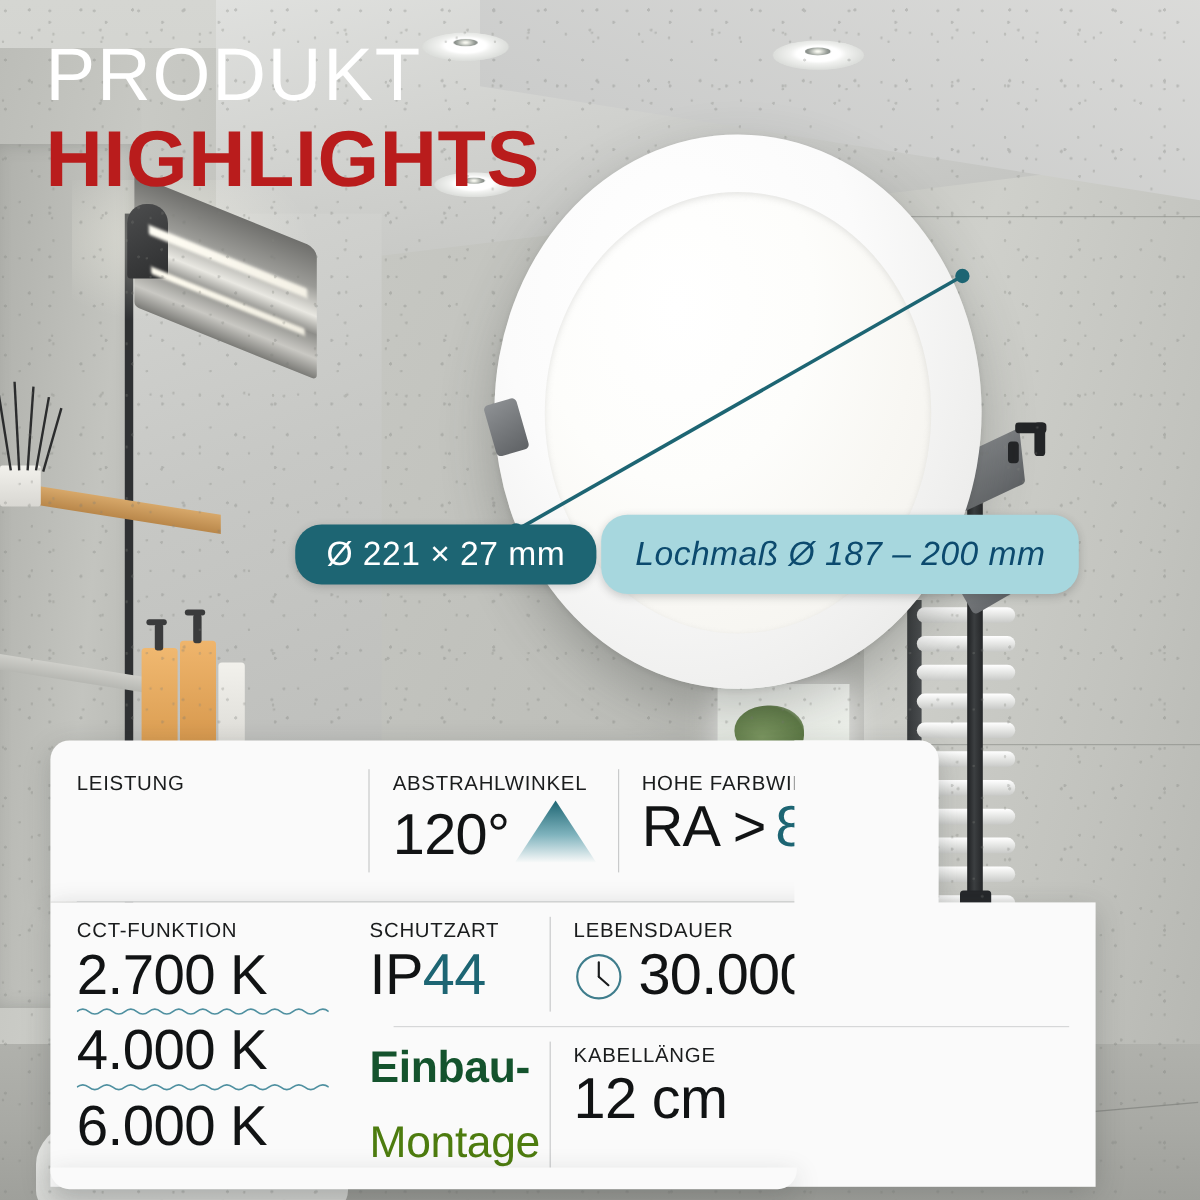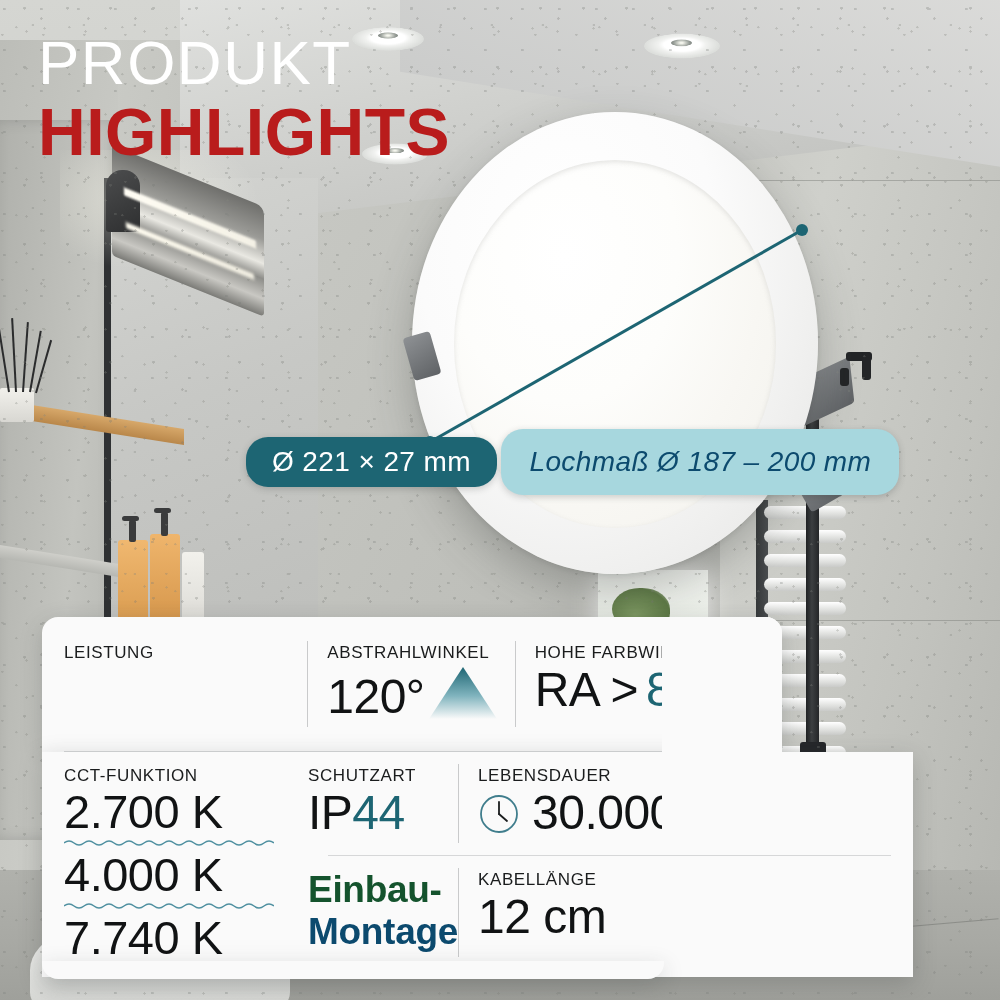--- a/index.html
+++ b/index.html
@@ -291,21 +291,21 @@
   .lumen .n{ font-size:21px; color:#1d6573; font-weight:400; }
   .lumen .u{ font-size:21px; color:#111314; font-weight:400; letter-spacing:.3px; }
 
   .tri{ margin-left:2px; margin-bottom:2px; }
   .clock{ margin-right:12px; margin-bottom:4px; flex:0 0 auto; }
 
   .cct-val{ font-size:47px; font-weight:300; color:#111314; line-height:1.0; letter-spacing:-.5px; }
   .wave{ display:block; margin:3px 0 4px 0; }
 
   .einbau{ font-size:37px; font-weight:700; color:#14532d; line-height:1.1; letter-spacing:-.3px; }
-  .montage{ font-size:37px; font-weight:700; color:#0c4a6e; line-height:1.15; letter-spacing:-.3px; }
+  .montage{ font-size:37px; font-weight:400; color:#4d7c0f; line-height:1.15; letter-spacing:-.3px;margin-top:20px; }
 </style>
 </head>
 <body>
 
 <div id="scene">
   <div class="bg-base"></div>
   <div class="wall-right"></div>
   <div class="wall-mid"></div>
   <div class="wall-left"></div>
   <div class="niche"></div>
@@ -451,21 +451,21 @@
     <div class="col" style="width:244px">
       <div class="lbl">CCT-FUNKTION</div>
       <div class="cct-val">2.700 K</div>
       <svg class="wave" width="210" height="9">
         <path d="M0 5 q5 -4 10 0 t10 0 t10 0 t10 0 t10 0 t10 0 t10 0 t10 0 t10 0 t10 0 t10 0 t10 0 t10 0 t10 0 t10 0 t10 0 t10 0 t10 0 t10 0 t10 0 t10 0" fill="none" stroke="#4f90a0" stroke-width="1.4"></path>
       </svg>
       <div class="cct-val">4.000 K</div>
       <svg class="wave" width="210" height="9">
         <path d="M0 5 q5 -4 10 0 t10 0 t10 0 t10 0 t10 0 t10 0 t10 0 t10 0 t10 0 t10 0 t10 0 t10 0 t10 0 t10 0 t10 0 t10 0 t10 0 t10 0 t10 0 t10 0 t10 0" fill="none" stroke="#4f90a0" stroke-width="1.4"></path>
       </svg>
-      <div class="cct-val">7.740 K</div>
+      <div class="cct-val">6.000 K</div>
     </div>
 
     <div style="flex:1; display:flex; flex-direction:column;">
 
       <div style="display:flex;">
         <div class="col" style="width:150px">
           <div class="lbl">SCHUTZART</div>
           <div class="big">
             <span>IP</span>
             <span class="teal">44</span>

